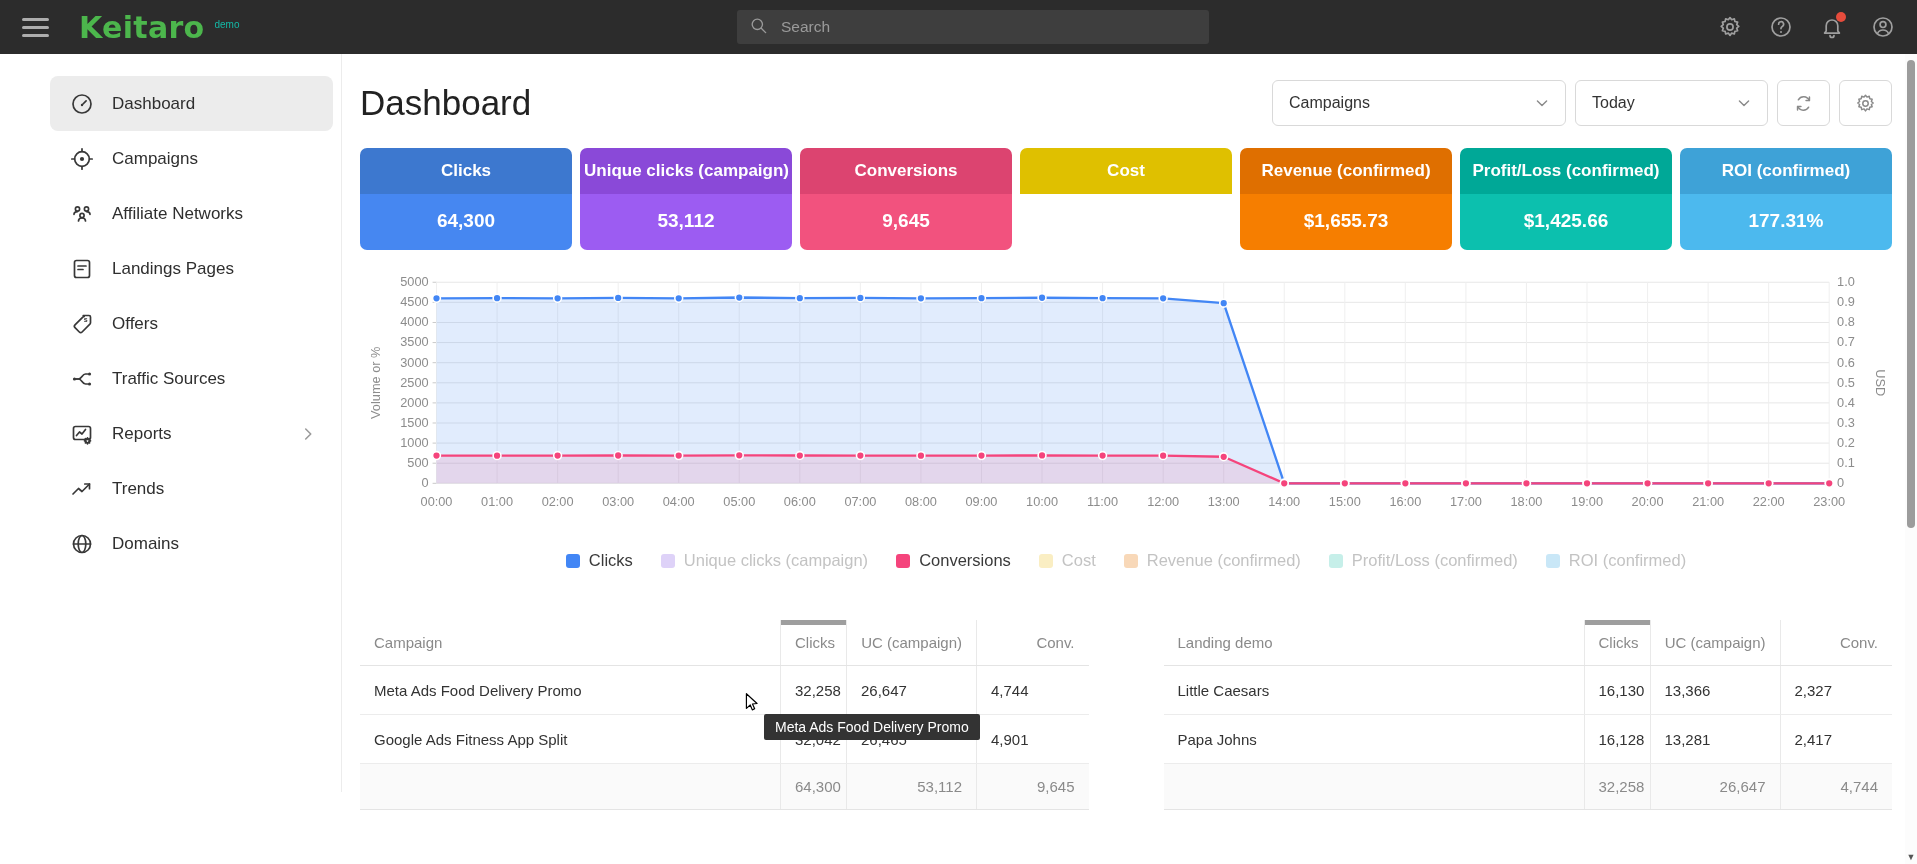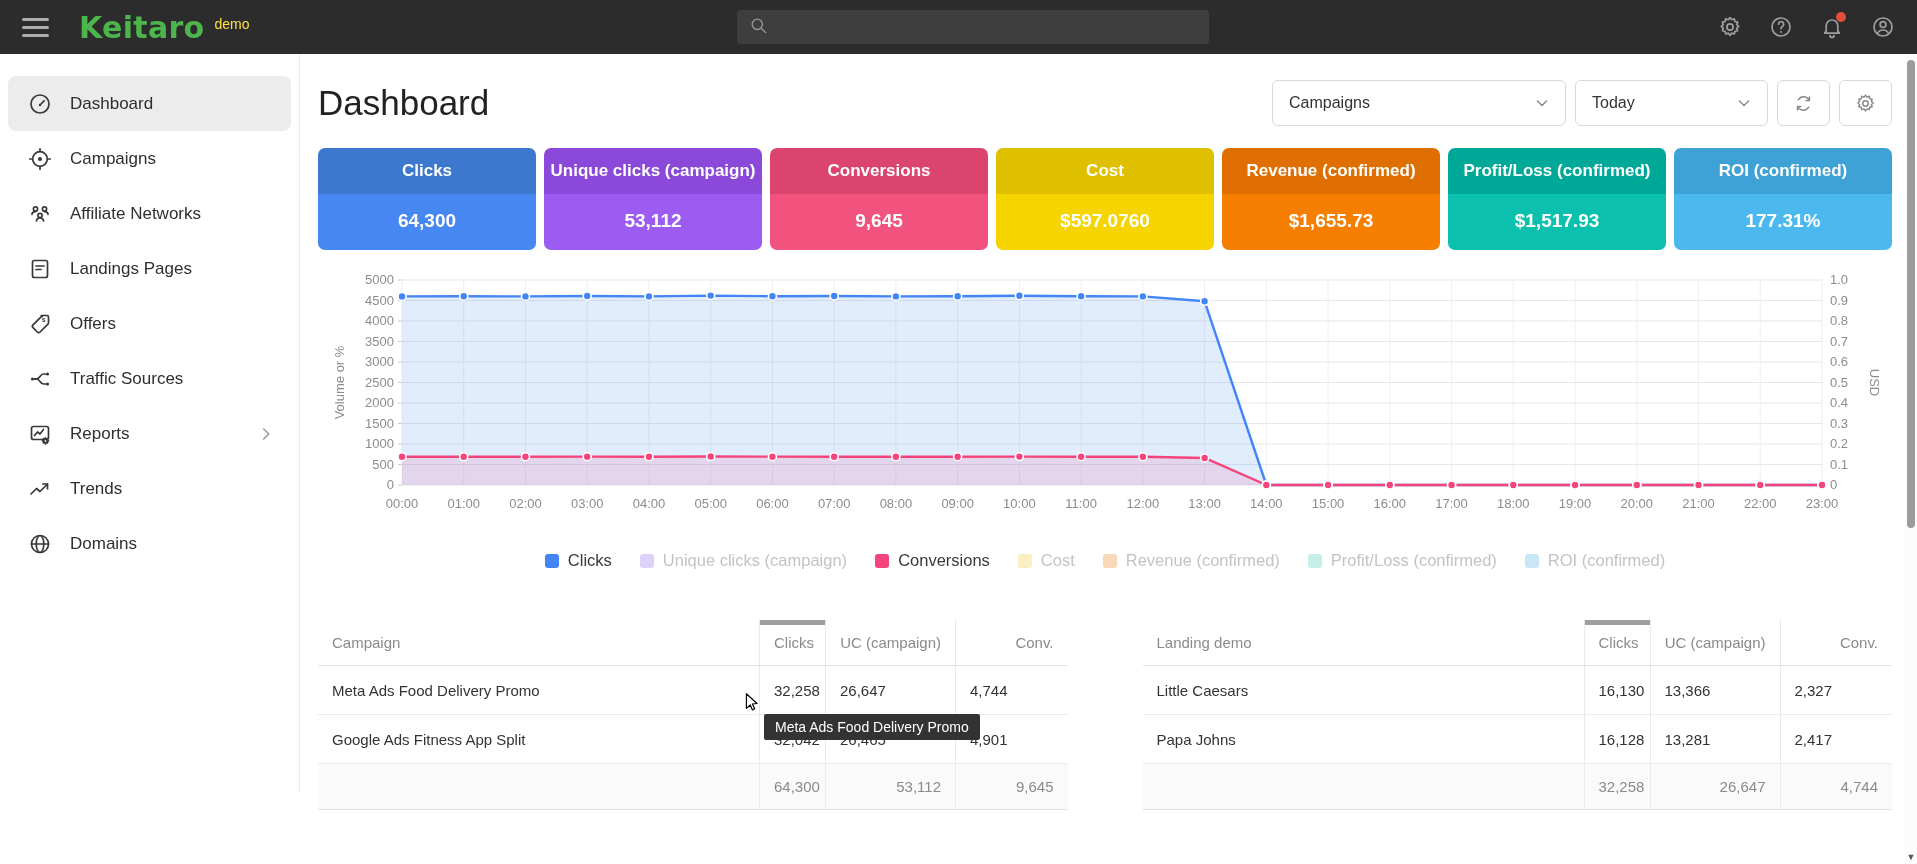--- a/index.html
+++ b/index.html
@@ -6,34 +6,34 @@
   body{width:1917px;height:864px;overflow:hidden;background:#fff;
        font-family:"Liberation Sans",sans-serif;color:#333;}
   
   .topbar{height:54px;background:#2c2c2c;display:flex;align-items:center;
           padding:0 22px;position:relative;box-sizing:border-box;}
   .hamburger{width:27px;cursor:pointer;margin-right:30px;}
   .hamburger span{display:block;height:3px;background:#adadad;border-radius:2px;margin:5px 0;}
   .brand{display:flex;align-items:center;cursor:pointer;}
   .brand-name{color:#4cb64c;font-size:30px;font-weight:bold;letter-spacing:.3px;
               font-family:"DejaVu Sans",sans-serif;}
-  .brand-demo{color:#fde047;font-size:14px;margin-left:10px;margin-top:-6px;}
+  .brand-demo{color:#14b8a6;font-size:10px;margin-left:10px;margin-top:-6px;}
   .search{position:absolute;left:737px;top:10px;width:472px;height:34px;background:#3e3e3e;
           border-radius:3px;display:flex;align-items:center;padding:0 12px;box-sizing:border-box;}
   .search svg{width:19px;height:19px;color:#9a9a9a;flex-shrink:0;}
   .search input{background:transparent;border:none;outline:none;color:#ddd;
                 font-size:15.5px;margin-left:11px;width:100%;font-family:inherit;}
   .search input::placeholder{color:#9a9a9a;}
   .top-icons{margin-left:auto;display:flex;align-items:center;gap:27px;color:#9f9f9f;}
   .tico{width:24px;height:24px;cursor:pointer;position:relative;display:inline-block;}
   .tico svg{width:24px;height:24px;display:block;}
   .bell .dot{position:absolute;top:-3px;right:-2px;width:10px;height:10px;
              background:#e64c3c;border-radius:50%;}
   
-  .layout{display:flex;height:738px;}
+  .layout{display:flex;height:738px;margin-left:42px;}
   .sidebar{width:300px;flex-shrink:0;padding-top:22px;border-right:1px solid #ececec;box-sizing:border-box;}
   .side-item{display:flex;align-items:center;height:55px;margin:0 8px;padding-left:20px;
              border-radius:8px;cursor:pointer;color:#2f2f2f;}
   .side-item.active{background:#ececec;}
   .sicon{width:24px;height:24px;color:#383838;margin-right:18px;flex-shrink:0;}
   .sicon svg{width:24px;height:24px;display:block;}
   .slabel{font-size:17px;}
   .schev{margin-left:auto;margin-right:14px;width:22px;height:22px;color:#9a9a9a;}
   .schev svg{width:22px;height:22px;}
   .main{flex:1;min-width:0;padding:26px 25px 0 18px;position:relative;box-sizing:border-box;}
@@ -95,20 +95,21 @@
     </div>
   <div class="brand">
     <span class="brand-name">Keitaro</span>
     <span class="brand-demo">demo</span>
   </div>
   <div class="search">
     <span id="search-ico"><svg viewBox="0 0 24 24" fill="none" stroke="currentColor" stroke-width="1.7" stroke-linecap="round" stroke-linejoin="round">
           <circle cx="10.5" cy="10.5" r="6.5"></circle>
           <path d="M15.5 15.5L21 21"></path>
         </svg></span>
+    <input placeholder="Search" style="">
   </div>
   <div class="top-icons">
     <span class="tico" id="ti-gear">
         <svg viewBox="0 0 24 24" fill="none" stroke="currentColor" stroke-width="1.7" stroke-linecap="round" stroke-linejoin="round">
           <circle cx="12" cy="12" r="3.1"></circle>
           <path d="M12 2.6l1.7 2.1 2.6-.9.6 2.7 2.7.6-.9 2.6 2.1 1.7-2.1 1.7.9 2.6-2.7.6-.6 2.7-2.6-.9-1.7 2.3-1.7-2.3-2.6.9-.6-2.7-2.7-.6.9-2.6-2.1-1.7 2.1-1.7-.9-2.6 2.7-.6.6-2.7 2.6.9z"></path>
         </svg>
       </span>
     <span class="tico" id="ti-help">
         <svg viewBox="0 0 24 24" fill="none" stroke="currentColor" stroke-width="1.7" stroke-linecap="round" stroke-linejoin="round">
@@ -282,29 +283,28 @@
   <div class="card">
     <div class="c-label" style="background:#8a49d8">Unique clicks (campaign)</div>
     <div class="c-value" style="background:#9c5cf2">53,112</div>
   </div>
   <div class="card">
     <div class="c-label" style="background:#dc4470">Conversions</div>
     <div class="c-value" style="background:#f2527e">9,645</div>
   </div>
   <div class="card">
     <div class="c-label" style="background:#dfc000">Cost</div>
-    <div class="c-value" style="background:#f6d400">$597.0760</div>
   </div>
   <div class="card">
     <div class="c-label" style="background:#df6f00">Revenue (confirmed)</div>
     <div class="c-value" style="background:#f67e00">$1,655.73</div>
   </div>
   <div class="card">
     <div class="c-label" style="background:#00a897">Profit/Loss (confirmed)</div>
-    <div class="c-value" style="background:#0cc0ae">$1,517.93</div>
+    <div class="c-value" style="background:#0cc0ae">$1,425.66</div>
   </div>
   <div class="card">
     <div class="c-label" style="background:#3ea2d7">ROI (confirmed)</div>
     <div class="c-value" style="background:#4cb9ee">177.31%</div>
   </div>
       </div>
 
     <div class="chart" id="chart">
         <svg viewBox="0 0 1562 255" width="100%" height="255">
           <line x1="78" y1="215" x2="1498" y2="215" stroke="#e7e7e7"></line>

